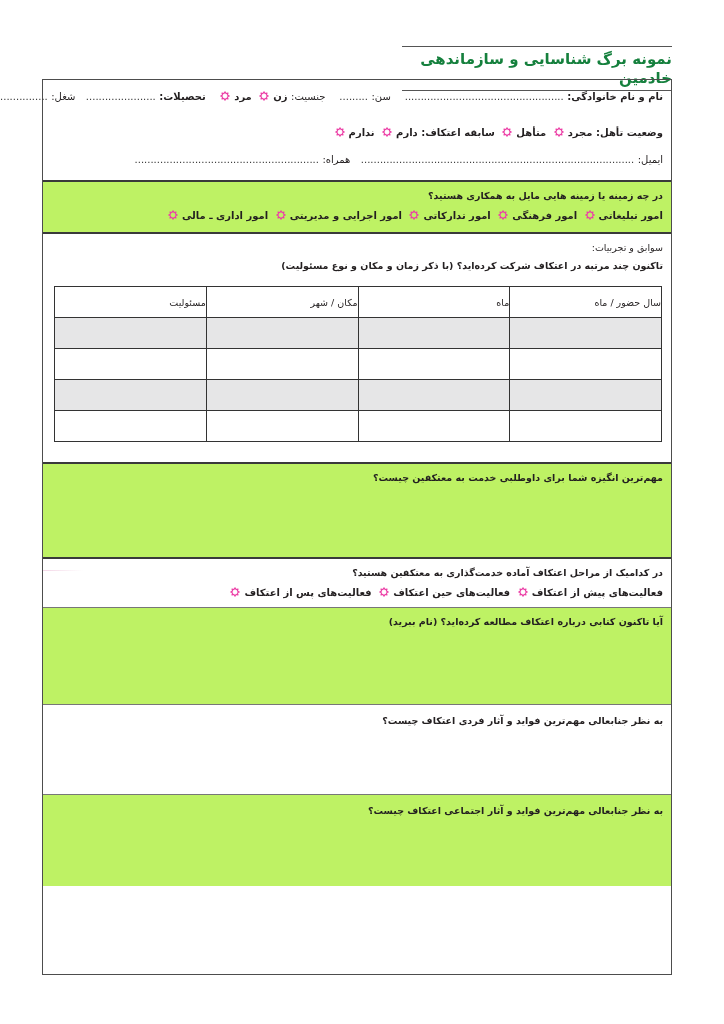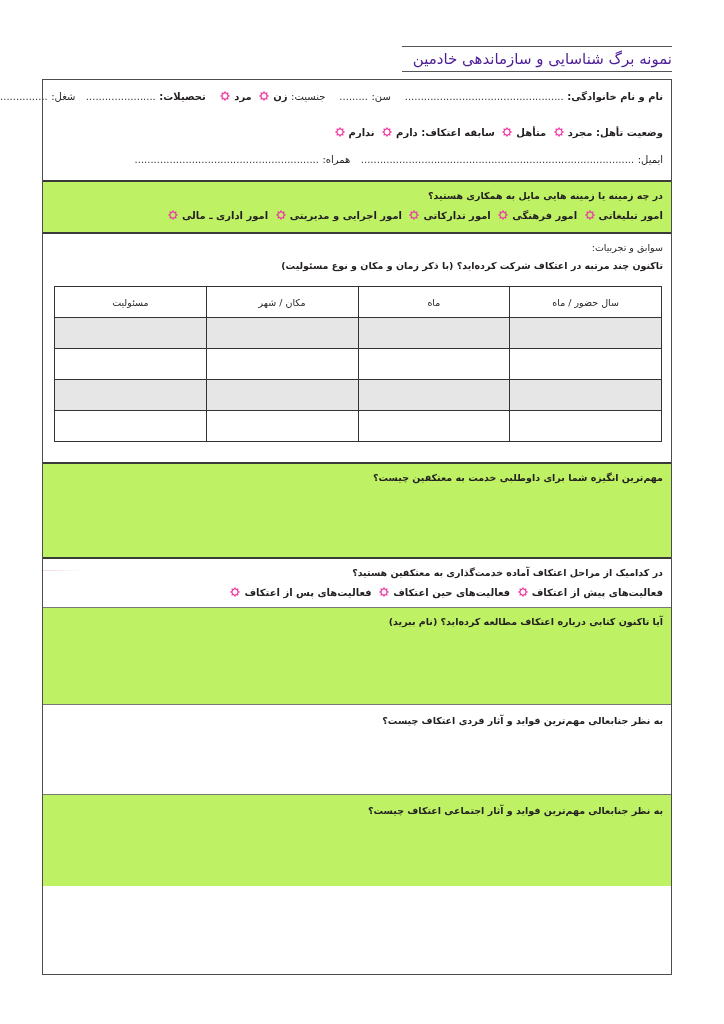--- a/index.html
+++ b/index.html
@@ -5,21 +5,21 @@
     html, body { margin: 0; padding: 0; background: #ffffff; }
     body {
       width: 724px; height: 1024px; position: relative; overflow: hidden;
       font-family: "DejaVu Sans", sans-serif; color: #231f20;
     }
     .title-wrap {
       position: absolute; right: 52px; top: 46px; width: 270px;
       border-top: 1px solid #555; border-bottom: 1px solid #555;
       direction: rtl; text-align: right; padding: 2px 0 3px 0;
     }
-    .title { font-size: 15px; font-weight: normal; color: #4c1d95; }
+    .title { font-size: 15px; font-weight: bold; color: #15803d; }
     .form {
       position: absolute; left: 42px; top: 79px; width: 630px; height: 896px;
       border: 1.5px solid #4d4d4d; box-sizing: border-box; direction: rtl;
     }
     .sec { position: absolute; left: 0; right: 0; box-sizing: border-box; }
     .sec.gray { background: #bef264; }
     .sec.bt { border-top: 2px solid #3a3a3a; }
     .sec.bt-thin { border-top: 1px solid #777; text-decoration: underline; }
     .line {
       position: absolute; right: 8px; font-size: 10px; font-weight: bold;
@@ -31,21 +31,21 @@
       display: inline-block; width: 10px; height: 10px; vertical-align: -1px;
       margin: 0 4px;
     }
     .q { position: absolute; right: 8px; font-size: 9.5px; font-weight: bold; direction: rtl; white-space: nowrap; }
     table.exp {
       position: absolute; left: 11px; top: 52px; width: 608px;
       border-collapse: collapse; direction: rtl; table-layout: fixed;
     }
     table.exp th, table.exp td {
       border: 1.5px solid #333; height: 31px; box-sizing: border-box;
-      font-size: 9.5px; font-weight: normal; text-align: center; padding: 0;
+      font-size: 9.5px; font-weight: normal; text-align: right; padding: 0;
     }
     table.exp tr.gray td { background: #e6e6e7; }
     table.exp tr.white td { background: #ffffff; }
     .pinkline {
       position: absolute; left: 0; top: 11px; width: 40px; height: 1px;
       background: linear-gradient(to right, #f3d6e6, #ffffff);
     }
   </style>
 </head>
 <body>

